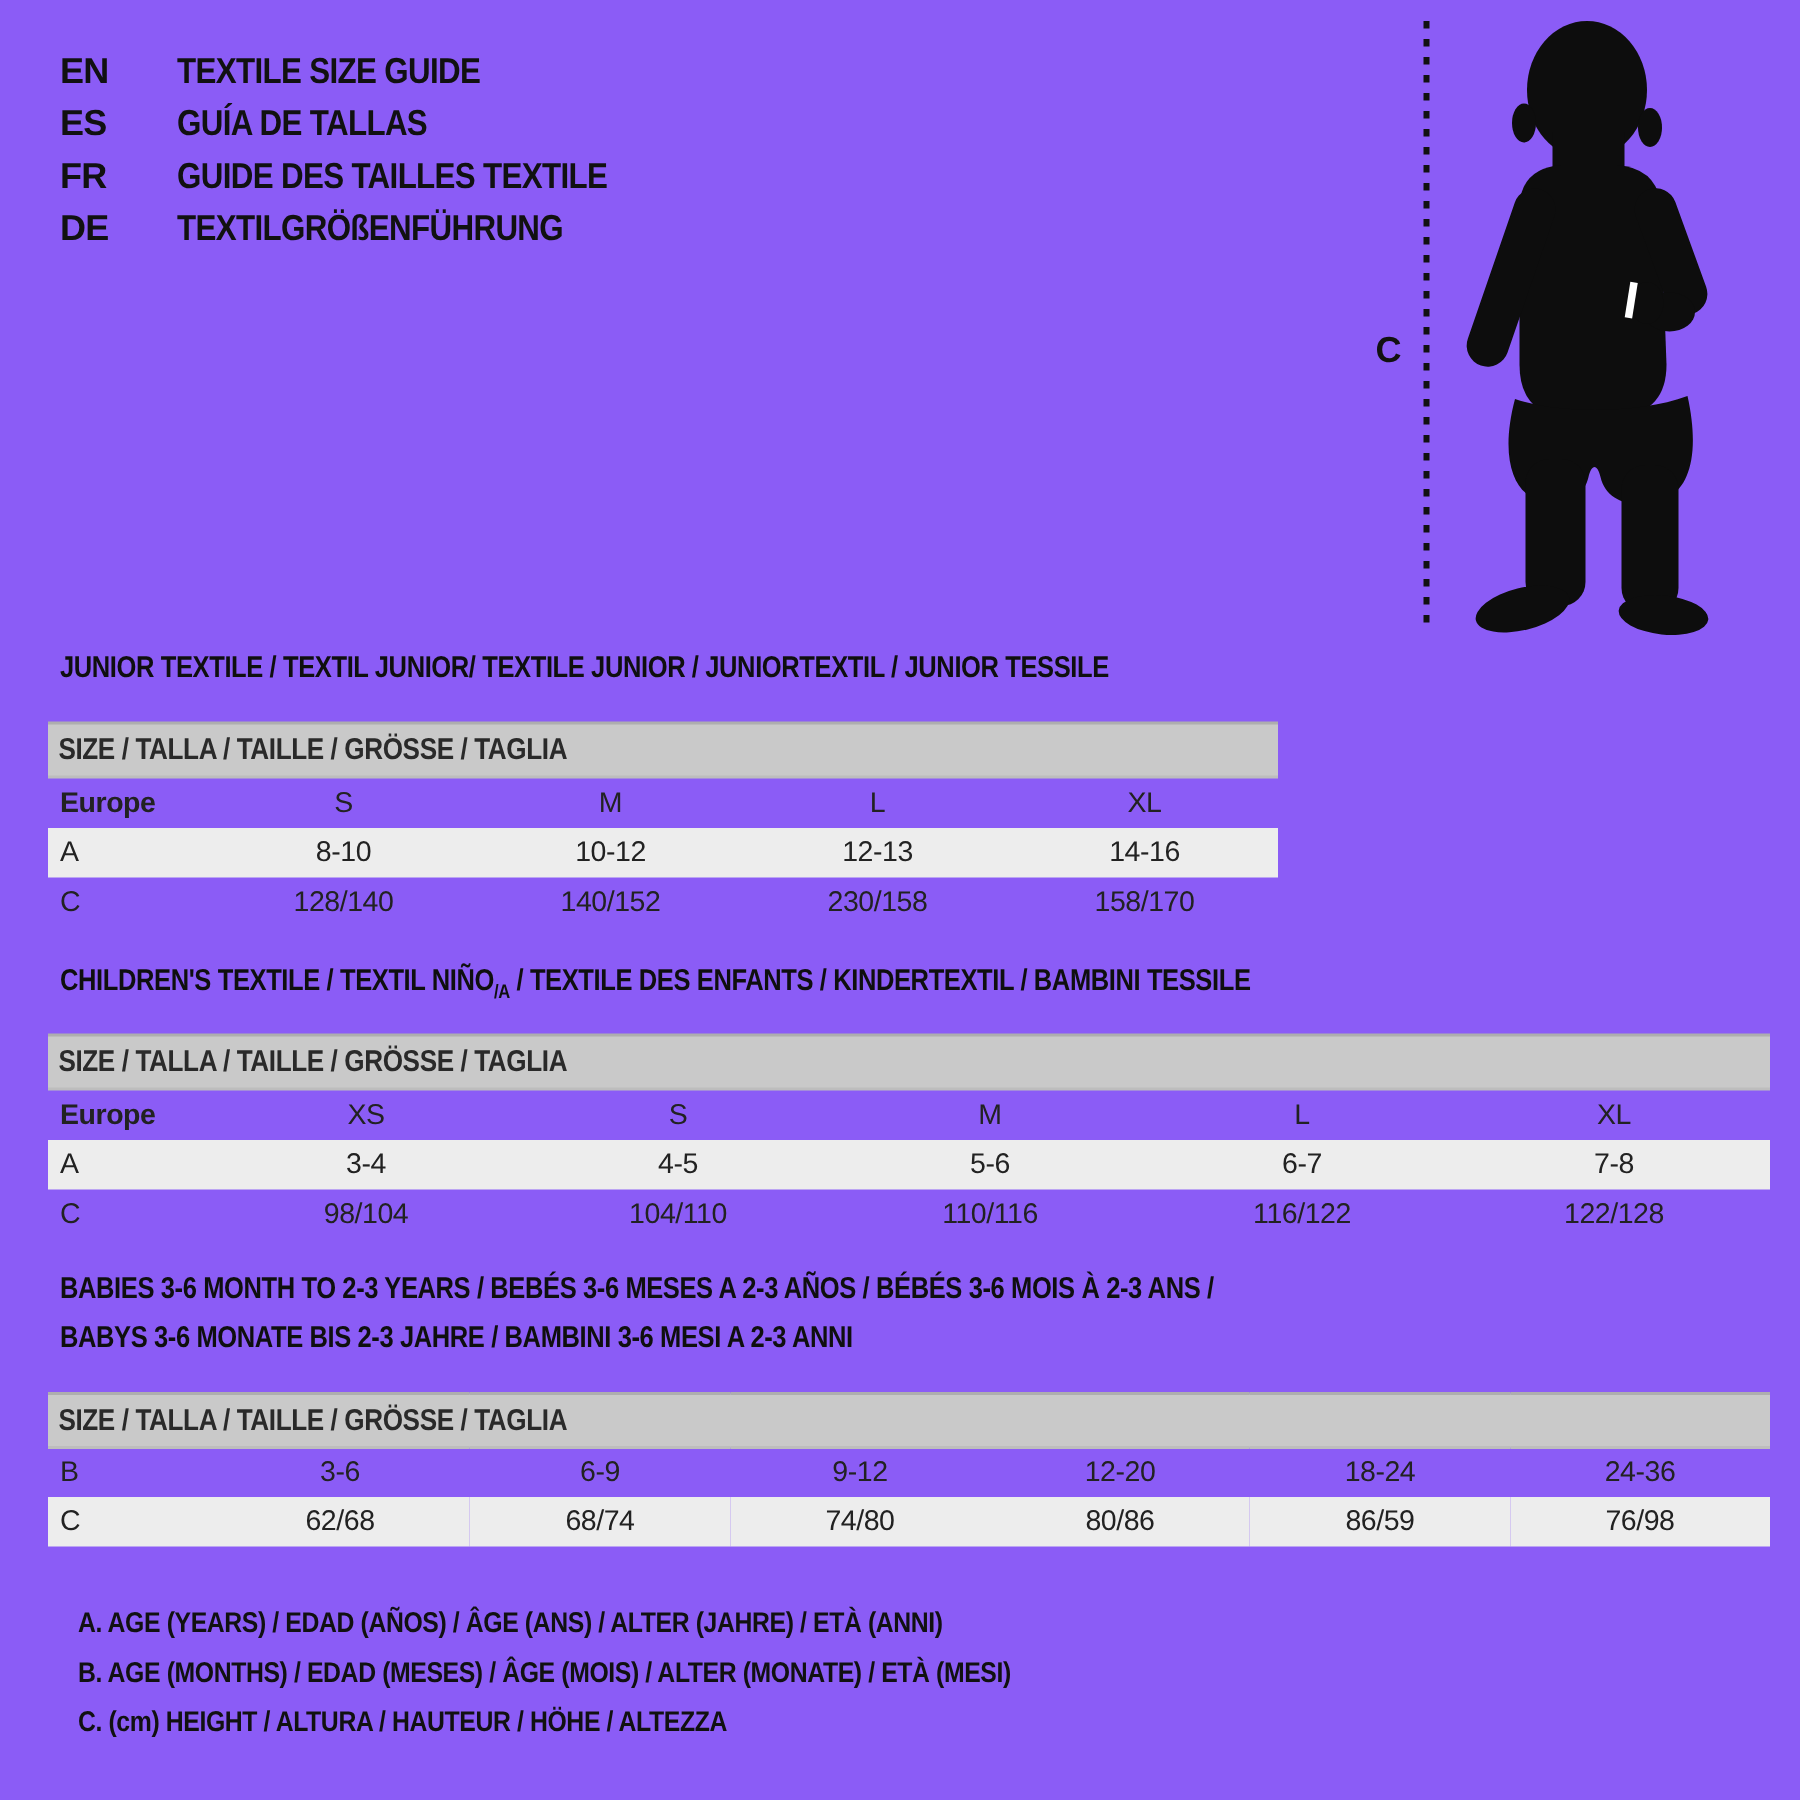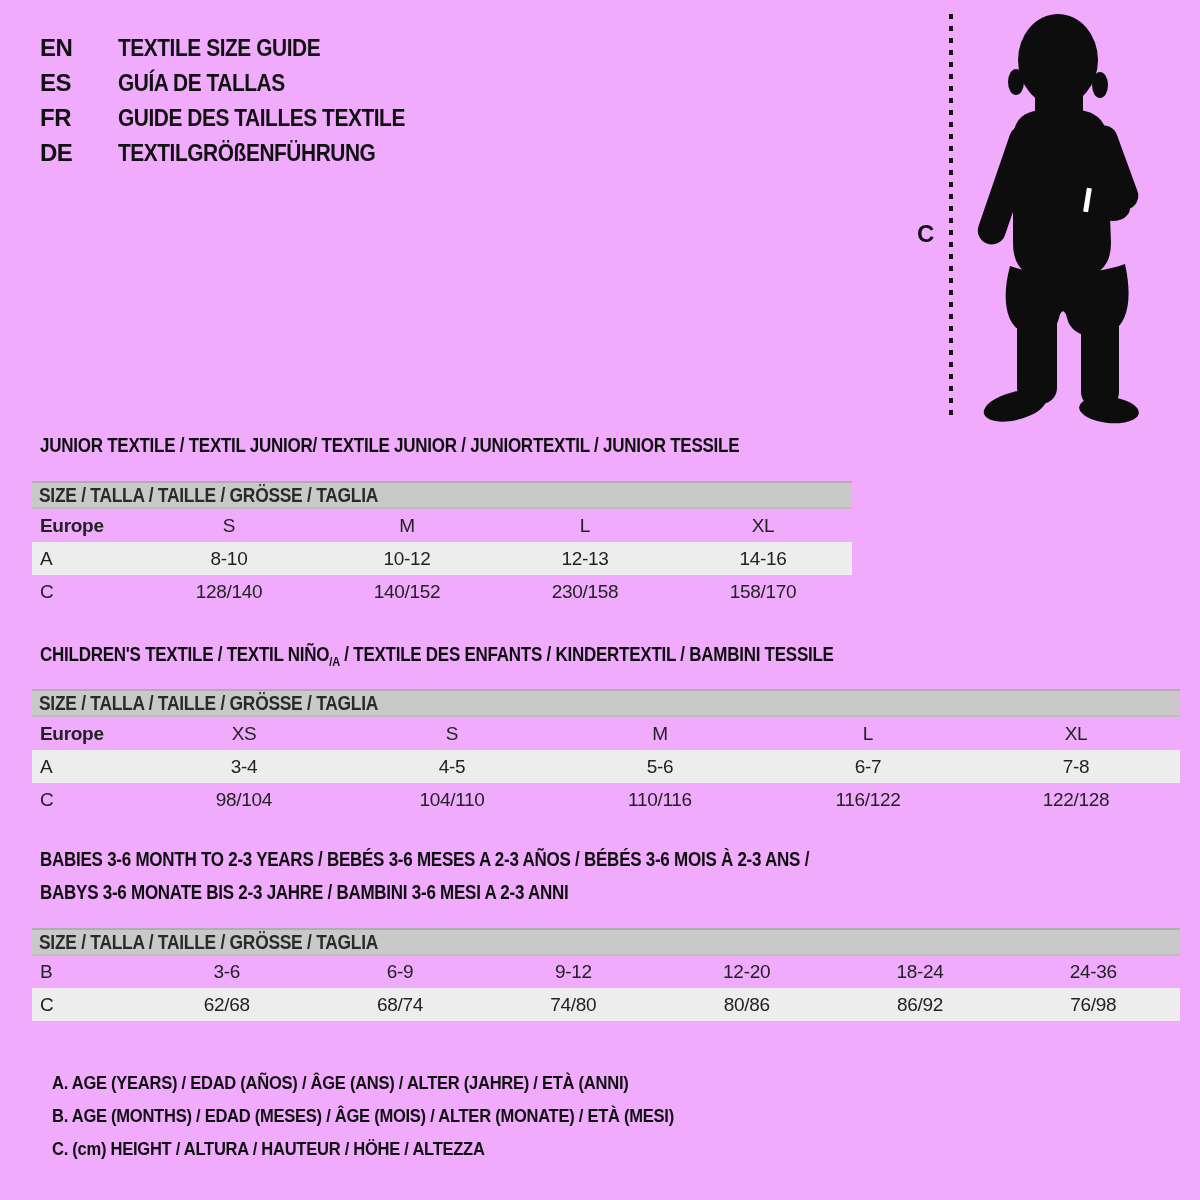--- a/index.html
+++ b/index.html
@@ -6,21 +6,21 @@
   html, body { background: #ffffff; }
   body {
     font-family: "Liberation Sans", "DejaVu Sans", sans-serif;
     color: #1c1c1c;
     -webkit-font-smoothing: antialiased;
   }
   .canvas {
     position: relative;
     width: 1200px;
     height: 1200px;
-    background: #f0abfc;
+    background: #8b5cf6;
     overflow: hidden;
     padding-left: 33px;
   }
   
   .langs {
     position: absolute;
     left: 40px;
     top: 30px;
   }
   .lang-row {
@@ -95,21 +95,21 @@
     left: 32px;
     border-collapse: collapse;
     table-layout: fixed;
   }
   #junior-table   { top: 481px; width: 820px; }
   #children-table { top: 689px; width: 1148px; }
   #babies-table   { top: 928px; width: 1148px; }
 
   table.size-table col.c-label { width: 108px; }
 
-  tr.bar-row { height: 26px; }
+  tr.bar-row { height: 36px; }
   tr.bar-row th {
     background: #c9c9c9;
     border-top: 2px solid #aeaeae;
     border-bottom: 2px solid #bdbdbd;
     text-align: left;
     font-size: 20px;
     font-weight: 700;
     color: #2a2a2a;
     padding: 0;
   }
@@ -323,21 +323,21 @@
       <td>12-20</td>
       <td>18-24</td>
       <td>24-36</td>
     </tr>
     <tr class="data-row row-alt">
       <td>C</td>
       <td>62/68</td>
       <td>68/74</td>
       <td>74/80</td>
       <td>80/86</td>
-      <td>86/92</td>
+      <td>86/59</td>
       <td>76/98</td>
     </tr>
   </tbody>
     </table>
 
   <div class="legend">
     <div class="legend-line">A. AGE (YEARS) / EDAD (AÑOS) / ÂGE (ANS) / ALTER (JAHRE) / ETÀ (ANNI)</div>
     <div class="legend-line">B. AGE (MONTHS) / EDAD (MESES) / ÂGE (MOIS) / ALTER (MONATE) / ETÀ (MESI)</div>
     <div class="legend-line">C. (cm) HEIGHT / ALTURA / HAUTEUR / HÖHE / ALTEZZA</div>
   </div>

